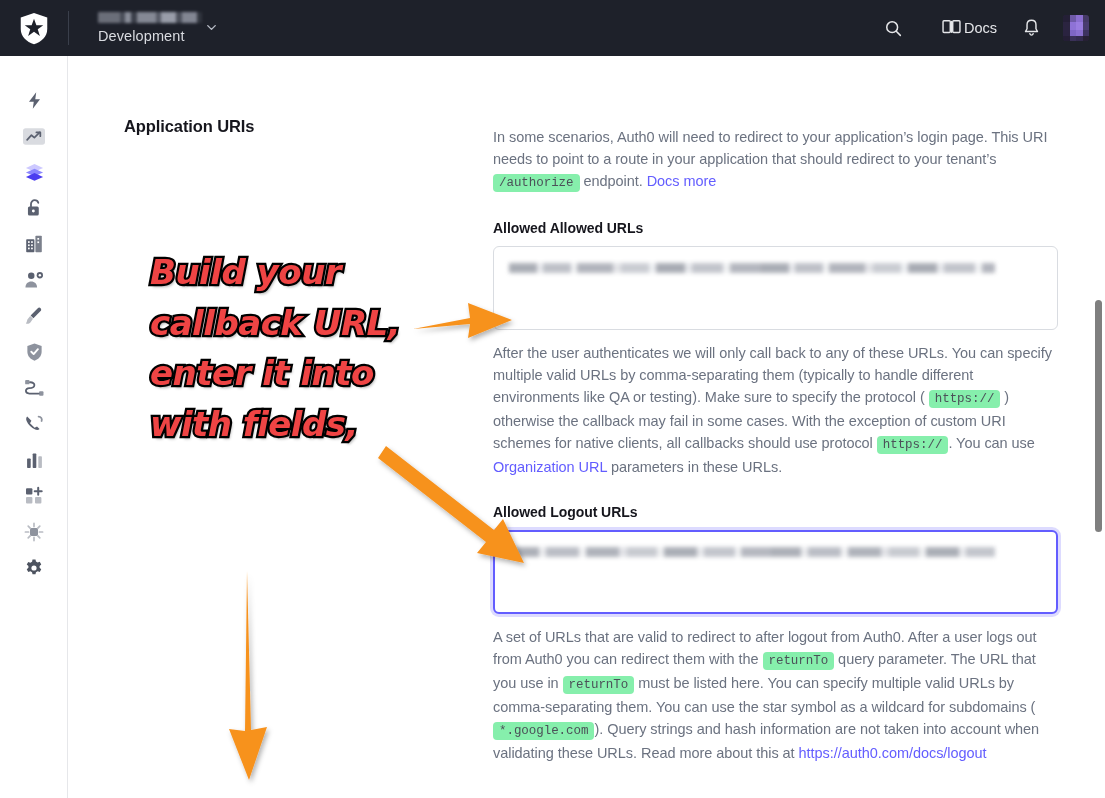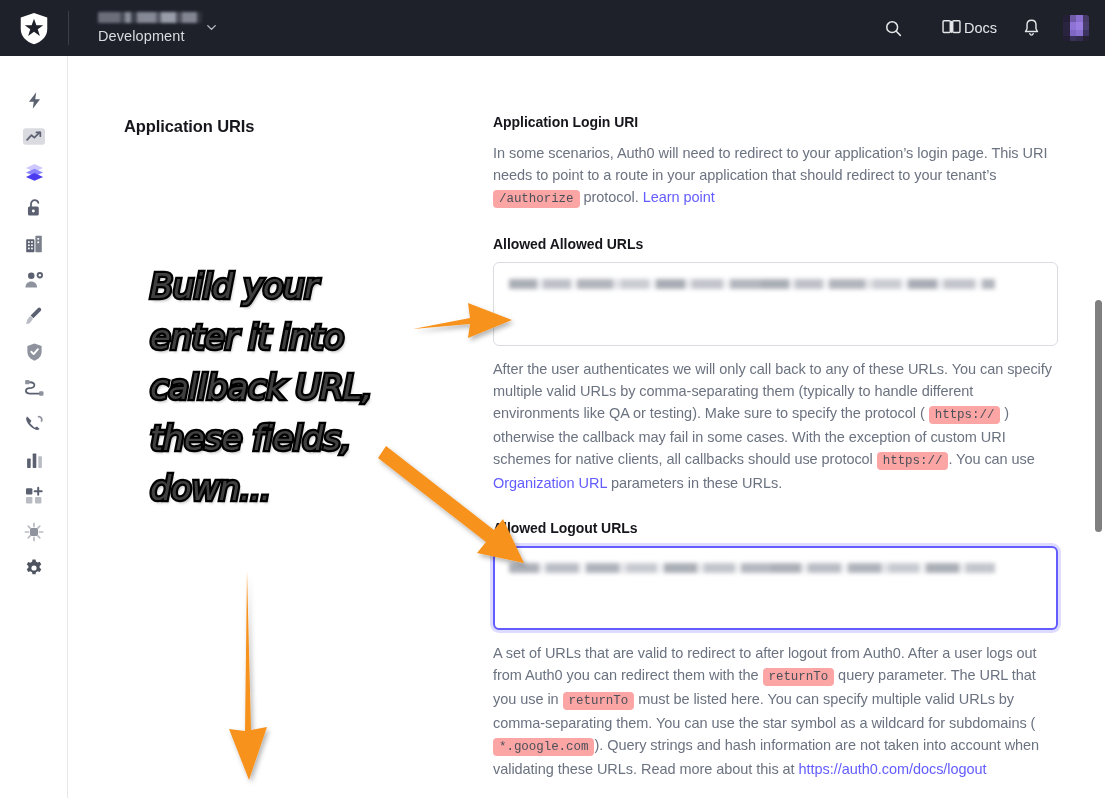--- a/index.html
+++ b/index.html
@@ -168,21 +168,21 @@
     opacity: .88;
   }
   .area.focused .blurline { left: 14px; top: 15px; }
 
   .help {
     font-size: 14.5px; line-height: 22px; color: #6b7280;
     margin-top: 12px; letter-spacing: -.05px;
   }
   code.inline {
     font-family: "Liberation Mono", "DejaVu Sans Mono", monospace;
-    font-size: 12.5px; background: #fca5a5; color: #4b5058;
+    font-size: 12.5px; background: #86efac; color: #4b5058;
     padding: 2px 6px; border-radius: 4px; white-space: nowrap;
   }
   a.link { color: #635dff; text-decoration: none; }
 
   
   .scroll-track {
     position: absolute; top: 56px; right: 0;
     width: 12px; height: 742px; background: transparent; z-index: 25;
   }
   .scroll-thumb {
@@ -190,27 +190,27 @@
     width: 7px; height: 232px;
     background: #7f7f7f; border-radius: 4px; cursor: pointer;
   }
 
   
   .overlay {
     position: absolute; inset: 0; pointer-events: none; z-index: 40;
   }
   .anno-text {
     position: absolute;
-    left: 150px; top: 261px;
+    left: 150px; top: 247px;
     width: 270px;
     font-family: "DejaVu Sans", sans-serif;
-    font-weight: 400; font-style: italic;
+    font-weight: 700; font-style: italic;
     font-size: 34px; line-height: 50.6px;
     letter-spacing: -0.5px;
-    color: #404040;
+    color: #ef4444;
     -webkit-text-stroke: 4.5px #000;
     paint-order: stroke fill;
     text-shadow: 2px 3px 3px rgba(0,0,0,.30);
   }
   .anno-text span { display: block; white-space: nowrap; }
   .overlay svg { position: absolute; left: 0; top: 0; overflow: visible; }
 </style>
 </head>
 <body>
 
@@ -438,23 +438,22 @@
   <div class="content">
     <div class="content-inner">
 
       <div class="col-left">
         <div class="section-title">Application URIs</div>
       </div>
 
       <div class="col-right">
 
         <div class="field">
-          <div class="field-label">Application Login URI</div>
           <div class="help">
-            <span>In some scenarios, Auth0 will need to redirect to your application’s login page. This URI needs to point to a route in your application that should redirect to your tenant’s </span><code class="inline">/authorize</code><span> protocol. </span><a class="link" href="#">Learn point</a>
+            <span>In some scenarios, Auth0 will need to redirect to your application’s login page. This URI needs to point to a route in your application that should redirect to your tenant’s </span><code class="inline">/authorize</code><span> endpoint. </span><a class="link" href="#">Docs more</a>
           </div>
         </div>
 
         <div class="field" style="margin-top:26px;">
           <div class="field-label">Allowed Allowed URLs</div>
           <div class="area">
             <div class="blurline" style="width:486px; background:repeating-linear-gradient(90deg,
                    #9ea2ab 0px,#9ea2ab 28px,#e7e8ec 28px,#e7e8ec 34px,
                    #b5b8c0 34px,#b5b8c0 62px,#f2f3f5 62px,#f2f3f5 68px,
                    #a7aab3 68px,#a7aab3 104px,#dfe0e4 104px,#dfe0e4 112px,
@@ -490,24 +489,23 @@
   </div>
 
   <div class="scroll-track">
     <div class="scroll-thumb"></div>
   </div>
 
   <div class="overlay">
 
     <div class="anno-text">
       <span>Build your</span>
+      <span>callback URL,</span>
       <span>enter it into</span>
-      <span>callback URL,</span>
-      <span>these fields,</span>
-      <span>down...</span>
+      <span>with fields,</span>
     </div>
 
     <svg width="1105" height="798" viewBox="0 0 1105 798" aria-hidden="true">
       <defs>
         <filter id="shd" x="-40%" y="-40%" width="190%" height="190%">
           <feDropShadow dx="2" dy="3" stdDeviation="2.4" flood-color="#000000" flood-opacity="0.30"></feDropShadow>
         </filter>
       </defs>
 
       <g filter="url(#shd)">

